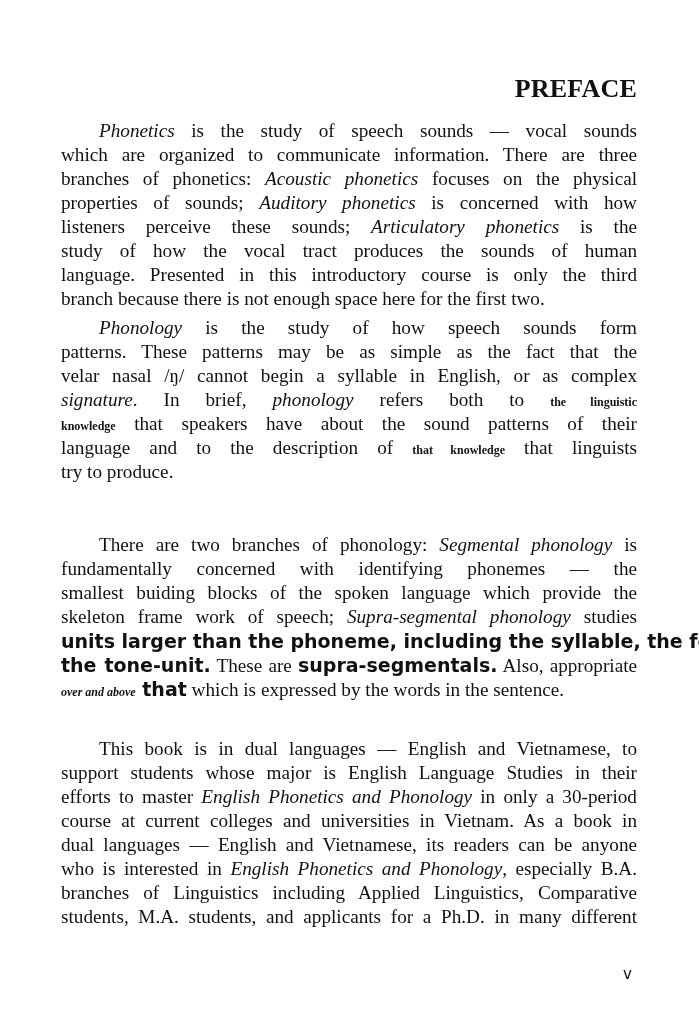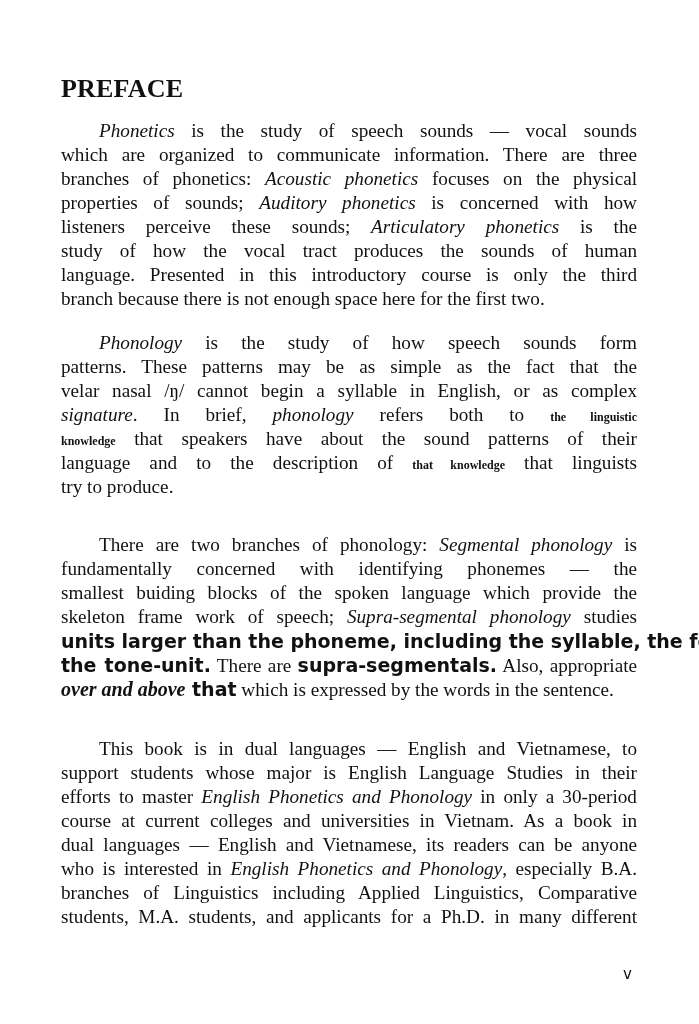--- a/index.html
+++ b/index.html
@@ -4,34 +4,34 @@
 <style>
   html, body { margin: 0; padding: 0; background: #ffffff; }
   body { width: 699px; height: 1024px; position: relative; overflow: hidden; }
   .page {
     position: absolute; left: 61px; top: 0; width: 576px;
     font-family: "Liberation Serif", serif; color: #111;
     font-size: 19.2px;
   }
   .title {
     position: absolute; left: 0; width: 576px; top: 74px;
-    text-align: left; font-weight: bold; font-size: 26px;
+    text-align: right; font-weight: bold; font-size: 26px;
     font-family: "Liberation Serif", serif; letter-spacing: 0.2px;
   }
   .para { position: absolute; left: 0; width: 576px; }
   .line {
     height: 24px; line-height: 24px; white-space: nowrap;
     text-align: justify; text-align-last: justify; width: 576px; display: block;
   }
   .line.last { text-align-last: left; }
   .line.indent { padding-left: 38px; width: 538px; }
   .sans { font-family: "DejaVu Sans", sans-serif; font-size: 19px; font-weight: bold; }
   .bsm { font-weight: bold; font-size: 12px; }
   .u { }
-  .bi { font-weight: bold; font-style: italic; font-size: 20px; }
+  .bi { font-weight: bold; font-style: italic; font-size: 12px; }
   .pagenum {
     position: absolute; left: 623px; top: 965px;
     font-family: "DejaVu Sans", sans-serif; font-size: 15px; color: #111;
   }
 </style>
 </head>
 <body>
 
 <div class="page">
   <div class="title">PREFACE</div>
@@ -40,37 +40,37 @@
     <span class="line indent"><i>Phonetics</i><span> is the study of speech sounds — vocal sounds</span></span>
     <span class="line">which are organized to communicate information. There are three</span>
     <span class="line"><span>branches of phonetics: </span><i>Acoustic phonetics</i><span> focuses on the physical</span></span>
     <span class="line"><span>properties of sounds; </span><i>Auditory phonetics</i><span> is concerned with how</span></span>
     <span class="line"><span>listeners perceive these sounds; </span><i>Articulatory phonetics</i><span> is the</span></span>
     <span class="line">study of how the vocal tract produces the sounds of human</span>
     <span class="line">language. Presented in this introductory course is only the third</span>
     <span class="line last">branch because there is not enough space here for the first two.</span>
   </div>
 
-  <div class="para" style="top:331px;">
+  <div class="para" style="top:316px;">
     <span class="line indent"><i>Phonology</i><span> is the study of how speech sounds form</span></span>
     <span class="line">patterns. These patterns may be as simple as the fact that the</span>
     <span class="line">velar nasal /ŋ/ cannot begin a syllable in English, or as complex</span>
     <span class="line"><i>signature</i><span>. In brief, </span><i>phonology</i><span> refers both to </span><span class="bsm">the linguistic</span></span>
     <span class="line"><span class="bsm">knowledge</span><span> that speakers have about the sound patterns of their</span></span>
     <span class="line"><span>language and to </span><span class="u">the description</span><span> of </span><span class="bsm">that knowledge</span><span> that linguists</span></span>
     <span class="line last">try to produce.</span>
   </div>
 
   <div class="para" style="top:533px;">
     <span class="line indent"><span>There are two branches of phonology: </span><i>Segmental phonology</i><span> is</span></span>
     <span class="line">fundamentally concerned with identifying phonemes — the</span>
     <span class="line">smallest buiding blocks of the spoken language which provide the</span>
     <span class="line"><span>skeleton frame work of speech; </span><i>Supra-segmental phonology</i><span> studies</span></span>
     <span class="line sans">units larger than the phoneme, including the syllable, the foot, and</span>
-    <span class="line"><span class="sans">the tone-unit.</span><span> There are </span><span class="sans">supra-segmentals.</span><span> Also, appropriate</span></span>
+    <span class="line"><span class="sans">the tone-unit.</span><span> These are </span><span class="sans">supra-segmentals.</span><span> Also, appropriate</span></span>
     <span class="line last"><span class="bi">over and above</span><span class="sans"> that</span><span> which is expressed by the words in the sentence.</span></span>
   </div>
 
   <div class="para" style="top:737px;">
     <span class="line indent">This book is in dual languages — English and Vietnamese, to</span>
     <span class="line">support students whose major is English Language Studies in their</span>
     <span class="line"><span>efforts to master </span><i>English Phonetics and Phonology</i><span> in only a 30-period</span></span>
     <span class="line">course at current colleges and universities in Vietnam. As a book in</span>
     <span class="line">dual languages — English and Vietnamese, its readers can be anyone</span>
     <span class="line"><span>who is interested in </span><i>English Phonetics and Phonology</i><span>, especially B.A.</span></span>

